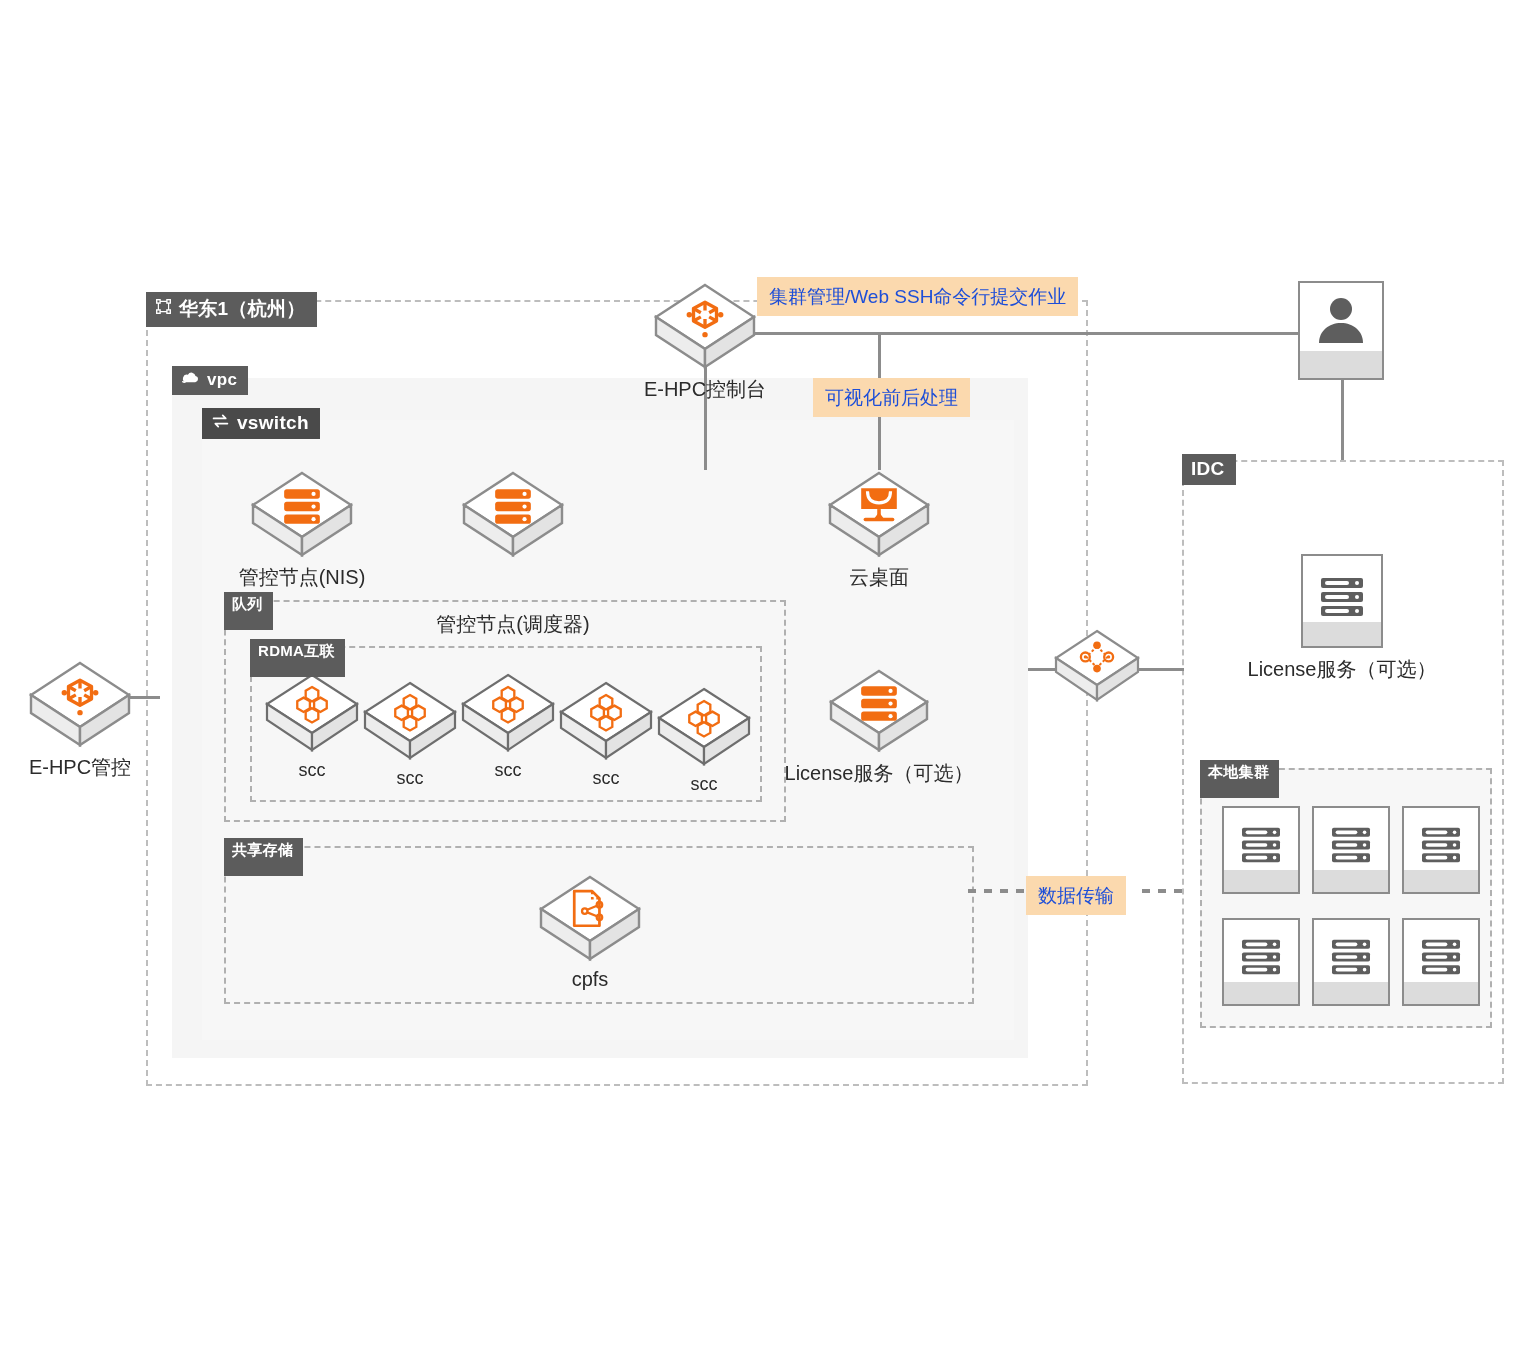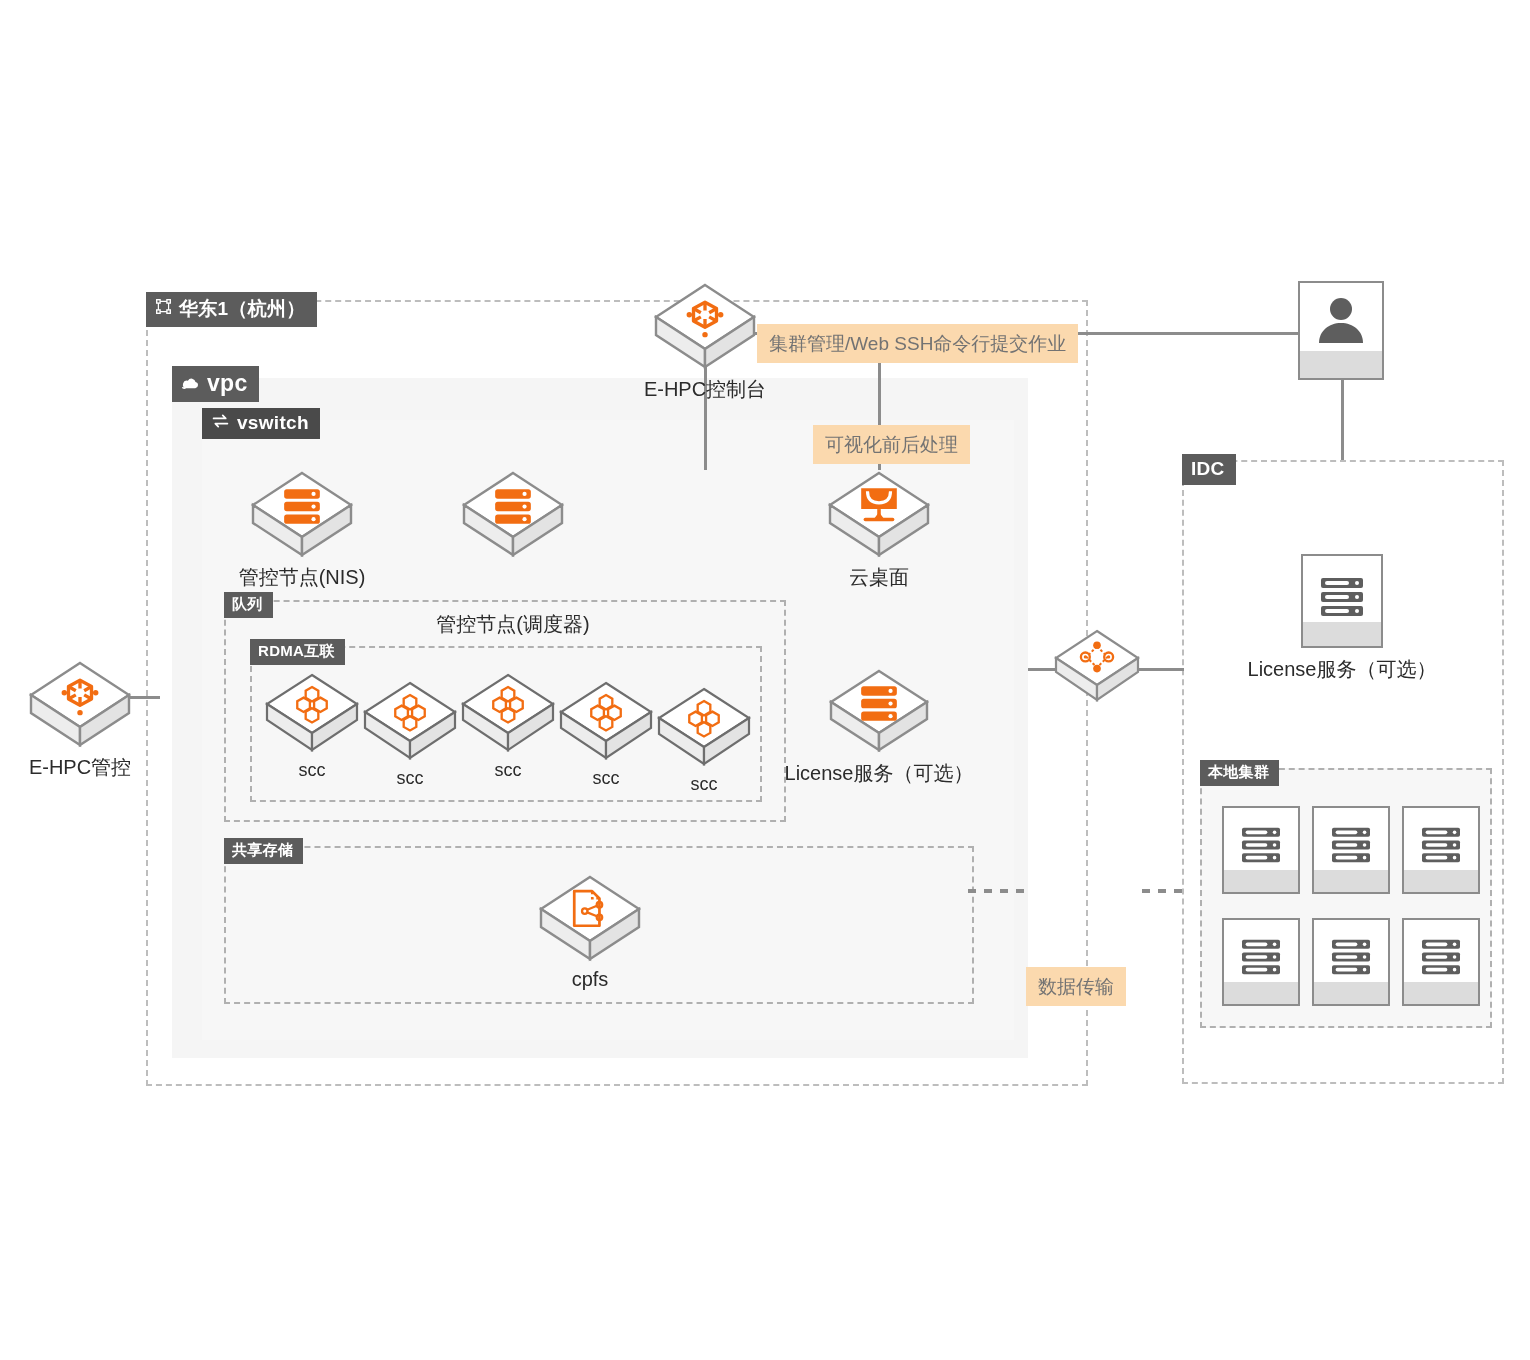--- a/index.html
+++ b/index.html
@@ -12,33 +12,33 @@
   .grp.dashed-thin{border:2px dashed #b0b0b0;}
   .grp.fill{background:#f5f5f5;}
   .grp.fill-soft{background:#f7f7f7;}
 
   .grp-label{
     position:absolute;display:flex;align-items:center;gap:7px;
     background:#5c5c5c;color:#fff;font-weight:bold;
     padding:4px 11px 5px 9px;white-space:nowrap;z-index:6;
     letter-spacing:.3px;
   }
-  .grp-label.sm{font-size:15px;padding:3px 10px 4px 8px;}
+  .grp-label.sm{font-size:15px;padding:3px 10px 16px 8px;}
 
   
   .line{position:absolute;background:#8c8c8c;z-index:2;}
   .line.h{height:3px;}
   .line.v{width:3px;}
   .dotline{position:absolute;z-index:2;height:4px;
     background-image:linear-gradient(to right,#8c8c8c 0 8px,transparent 8px 16px);
     background-size:16px 4px;background-repeat:repeat-x;}
 
   
-  .chip{position:absolute;background:#fbd9ae;color:#737373;
-    font-size:19px;line-height:1;padding:10px 12px;white-space:nowrap;z-index:8;margin-top:47px;}
+  .chip{position:absolute;background:#fbd9ae;color:#1d4ed8;
+    font-size:19px;line-height:1;padding:10px 12px;white-space:nowrap;z-index:8;}
 
   
   .node{position:absolute;z-index:5;display:flex;flex-direction:column;align-items:center;}
   .cube{position:relative;}
   .cube svg{display:block;}
   .cube .glyph{position:absolute;left:0;top:0;width:100%;height:100%;
     display:flex;align-items:flex-start;justify-content:center;pointer-events:none;}
   .cube .glyph svg{margin-top:14%;}
   .nlabel{margin-top:6px;font-size:20px;color:#2b2b2b;white-space:nowrap;text-align:right;}
   .nlabel.sm{font-size:18px;}
@@ -67,21 +67,21 @@
         <rect x="14" y="2" width="4" height="4" fill="none" stroke="#fff" stroke-width="1.6"></rect>
         <rect x="2" y="14" width="4" height="4" fill="none" stroke="#fff" stroke-width="1.6"></rect>
         <rect x="14" y="14" width="4" height="4" fill="none" stroke="#fff" stroke-width="1.6"></rect>
         <path d="M6 4h8M6 16h8M4 6v8M16 6v8" stroke="#fff" stroke-width="1.4"></path>
       </svg>
     </span>
     <span>华东1（杭州）</span>
   </div>
 
   <div class="grp fill" style="left:172px;top:378px;width:856px;height:680px;"></div>
-  <div class="grp-label" style="left:172px;top:366px;font-size:23px;align-items:center;">
+  <div class="grp-label" style="left:172px;top:366px;font-size:17px;align-items:center;">
     <span style="display:inline-block;">
       <svg width="19" height="15" viewBox="0 0 22 15">
         <path d="M5.5 13h11a3.6 3.6 0 0 0 .3-7.1A4.7 4.7 0 0 0 8 4.3 3.6 3.6 0 0 0 5.5 13z" fill="#fff"></path>
         <path d="M2 12.3c1.2.9 2.6.7 3.4-.2" stroke="#fff" stroke-width="1.6" fill="none" stroke-linecap="round"></path>
       </svg>
     </span>
     <span>vpc</span>
   </div>
 
   <div class="grp fill-soft" style="left:202px;top:420px;width:812px;height:620px;"></div>
@@ -135,21 +135,21 @@
 
   <div class="dotline" style="left:968px;top:889px;width:58px;"></div>
   <div class="dotline" style="left:1142px;top:889px;width:48px;"></div>
 
   <div class="chip" style="left:757px;top:277px;">
     <span>集群管理/Web SSH命令行提交作业</span>
   </div>
   <div class="chip" style="left:813px;top:378px;">
     <span>可视化前后处理</span>
   </div>
-  <div class="chip" style="left:1026px;top:920px;">
+  <div class="chip" style="left:1026px;top:876px;">
     <span>数据传输</span>
   </div>
 
   <div class="node" style="left:20px;top:660px;width:120px;">
     <div class="cube" style="width:104px;height:88px;">
       <svg width="104" height="88" viewBox="0 0 104 88">
         <path d="M52 3 101 35 52 67 3 35Z" fill="#fff" stroke="#8c8c8c" stroke-width="2.4"></path>
         <path d="M3 35v18l49 32V67Z" fill="#ededed" stroke="#8c8c8c" stroke-width="2.4"></path>
         <path d="M101 35v18L52 85V67Z" fill="#e3e3e3" stroke="#8c8c8c" stroke-width="2.4"></path>
       </svg>

